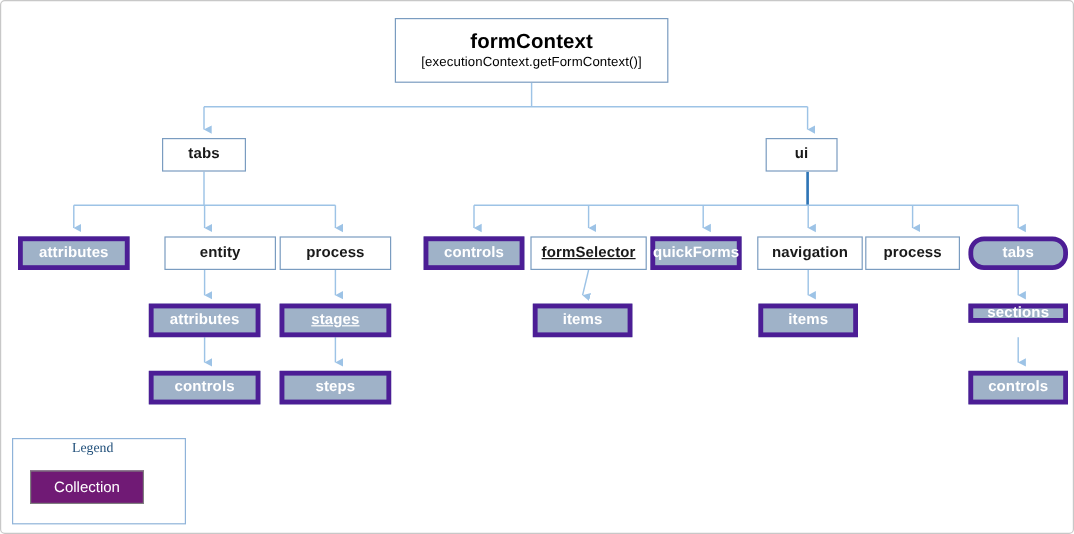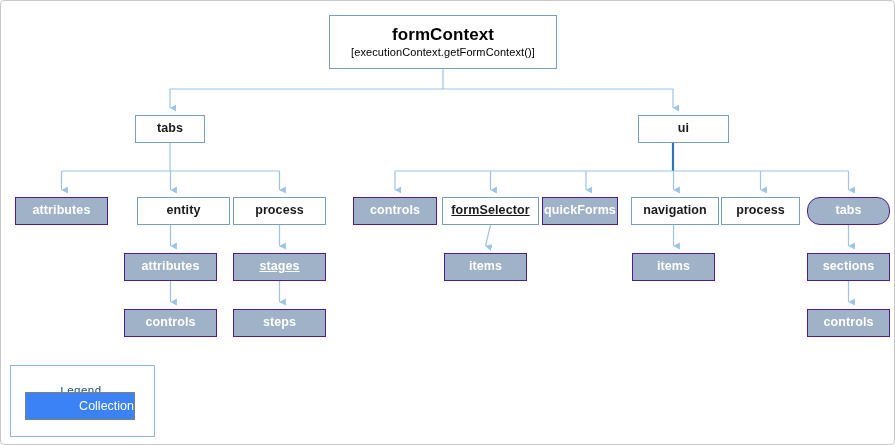--- a/index.html
+++ b/index.html
@@ -39,21 +39,21 @@
     line-height: 1.1;
     white-space: nowrap;
   }
   .node.plain {
     background: #ffffff;
     border: 1px solid #7a9cc0;
     color: #1a1a1a;
   }
   .node.collection {
     background: #9fb2c8;
-    border: 1px solid #4c1d95;
+    border: 4px solid #4c1d95;
     color: #ffffff;
   }
   .node.root {
     background: #ffffff;
     border: 1px solid #7a9cc0;
     color: #000000;
     flex-direction: column;
     justify-content: center;
   }
   .root-title {
@@ -73,38 +73,38 @@
     top: 364px;
     width: 145px;
     height: 72px;
     box-sizing: border-box;
     background: #ffffff;
     border: 1px solid #8fb3d9;
   }
   #legend-title {
     position: absolute;
     left: 7px;
-    top: 18px;
+    top: 2px;
     font-size: 11.5px;
     color: #1f4e79;
-    font-family: Liberation Mono, monospace;
+    font-family: Liberation Serif, serif;
     padding-left: 42px;
   }
   #legend-swatch {
     position: absolute;
     left: 14px;
     top: 26px;
-    width: 110px;
+    width: 95px;
     height: 28px;
     box-sizing: border-box;
-    background: #3b82f6;
+    background: #701a75;
     border: 1px solid #7f7f7f;
     display: flex;
     align-items: center;
-    justify-content: flex-end;
+    justify-content: center;
     font-size: 12.5px;
     color: #ffffff;
     font-family: "Liberation Sans", sans-serif;
   }
 </style>
 </head>
 <body>
 
 <div id="canvas">
 
@@ -145,21 +145,21 @@
     </svg>
 
   <div id="nodes-layer">
       <div class="node root" style="left: 328px; top: 14px; width: 228px; height: 54px;">
         <div class="root-title">formContext</div>
         <div class="root-sub">[executionContext.getFormContext()]</div>
       </div>
       <div class="node plain" style="left: 134px; top: 114px; width: 70px; height: 28px;">
         <span>tabs</span>
       </div>
-      <div class="node plain" style="left: 637px; top: 114px; width: 91px; height: 28px;">
+      <div class="node plain" style="left: 637px; top: 114px; width: 60px; height: 28px;">
         <span>ui</span>
       </div>
       <div class="node collection" style="left: 14px; top: 196px; width: 93px; height: 28px;">
         <span>attributes</span>
       </div>
       <div class="node plain" style="left: 136px; top: 196px; width: 93px; height: 28px;">
         <span>entity</span>
       </div>
       <div class="node plain" style="left: 232px; top: 196px; width: 93px; height: 28px;">
         <span>process</span>
@@ -193,21 +193,21 @@
       </div>
       <div class="node collection" style="left: 806px; top: 196px; width: 83px; height: 28px; border-radius: 13px;">
         <span>tabs</span>
       </div>
       <div class="node collection" style="left: 443px; top: 252px; width: 83px; height: 28px;">
         <span>items</span>
       </div>
       <div class="node collection" style="left: 631px; top: 252px; width: 83px; height: 28px;">
         <span>items</span>
       </div>
-      <div class="node collection" style="left: 806px; top: 252px; width: 83px; height: 28px;">
+      <div class="node collection" style="left: 806px; top: 252px; width: 83px; height: 16px;">
         <span>sections</span>
       </div>
       <div class="node collection" style="left: 806px; top: 308px; width: 83px; height: 28px;">
         <span>controls</span>
       </div>
     </div>
 
   <div id="legend-box">
     <div id="legend-title">Legend</div>
     <div id="legend-swatch">

